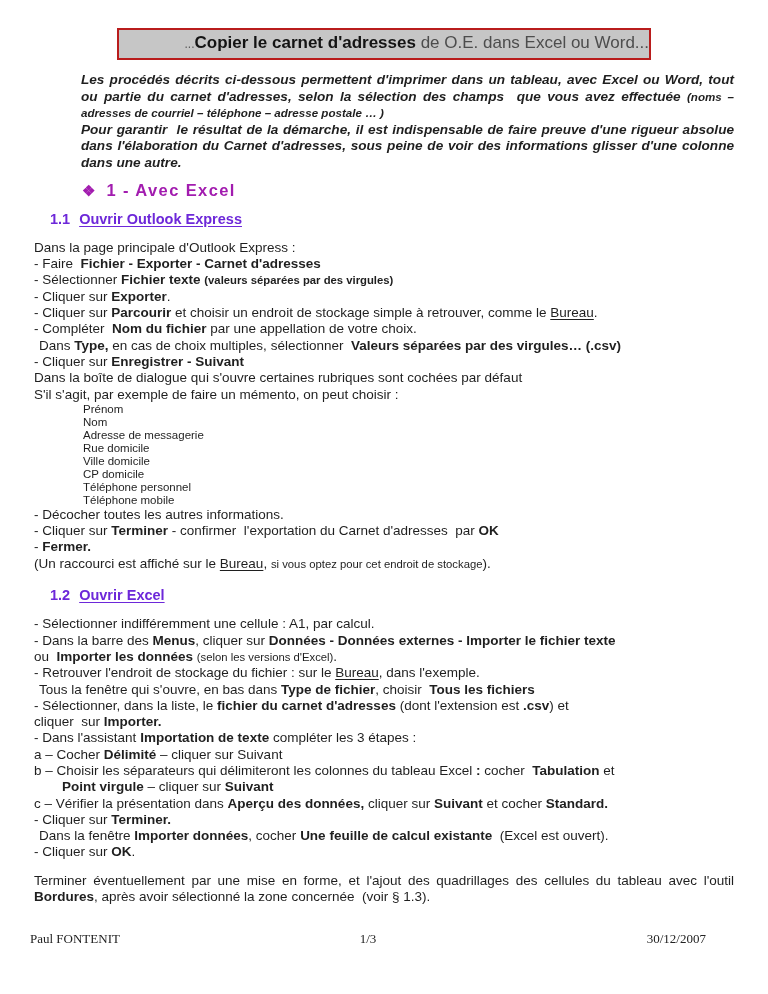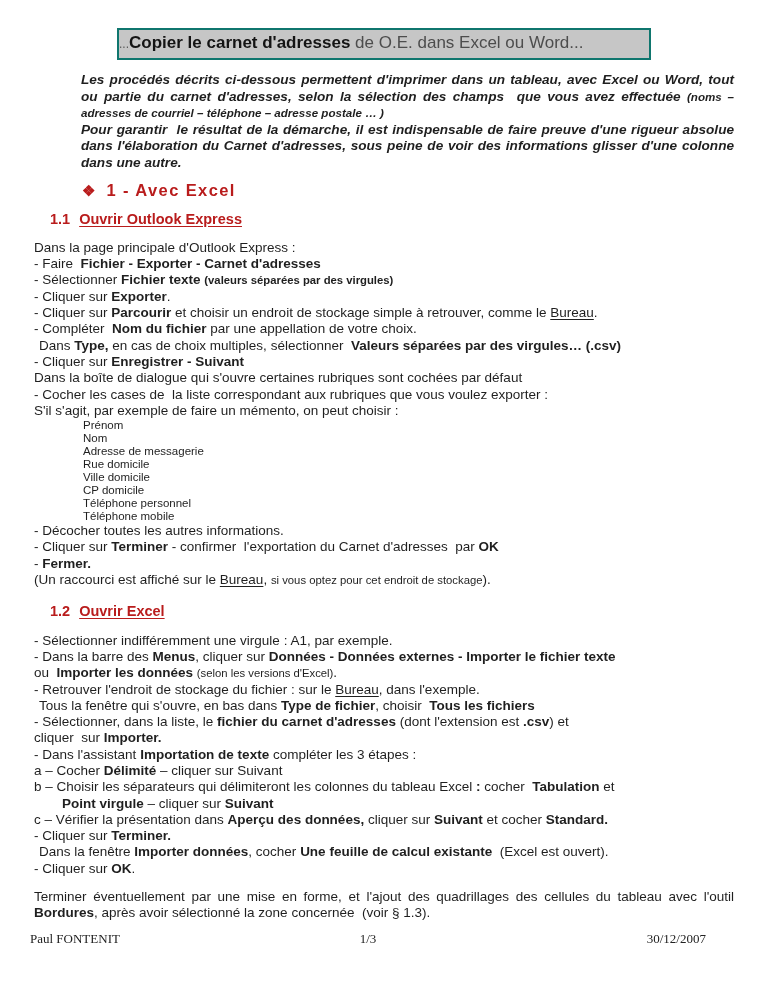--- a/index.html
+++ b/index.html
@@ -3,40 +3,40 @@
 <meta charset="utf-8">
 <style>
   html,body{margin:0;padding:0;background:#e9e9e9;}
   .page{
     width:768px;height:994px;background:#ffffff;margin:0 auto;position:relative;
     font-family:"Liberation Sans",sans-serif;color:#1f1f1f;overflow:hidden;
   }
   
   .title-box{
     margin:28px auto 4px;width:534px;box-sizing:border-box;
-    background:#c6c6c6;border:2px solid #0f766e;
-    text-align:left;font-size:17px;line-height:23px;padding:1px 0 2px;
+    background:#c6c6c6;border:2px solid #b91c1c;
+    text-align:right;font-size:17px;line-height:23px;padding:1px 0 2px;
     white-space:nowrap;
   }
   .t-lead{color:#5a5a5a;font-size:12px;}
   .t-main{font-weight:bold;color:#141414;}
   .t-tail{color:#4d4d4d;}
   
   .intro{
     margin:12px 34px 0 34px;text-align:justify;
     font-weight:bold;font-style:italic;font-size:13.6px;line-height:16.6px;
   }
   .intro .para{white-space:pre-wrap;margin-left:47px;}
   .intro .seg.sm{font-size:11.6px;}
   
-  .h1{margin:9px 0 0 82px;font-size:16.5px;font-weight:bold;letter-spacing:1.4px;color:#b91c1c;}
+  .h1{margin:9px 0 0 82px;font-size:16.5px;font-weight:bold;letter-spacing:1.4px;color:#a21caf;}
   .h1-bullet{margin-right:11px;letter-spacing:0;font-size:15px;}
   
   .content{margin:0 34px 0 34px;font-size:13.5px;line-height:16.3px;}
-  .h2{margin:11px 0 13px 16px;font-size:14.5px;font-weight:bold;color:#b91c1c;}
+  .h2{margin:11px 0 13px 16px;font-size:14.5px;font-weight:bold;color:#6d28d9;}
   .h2 + .line{margin-top:8px;}
   .h2-num{margin-right:9px;}
   .h2-title{text-decoration:underline;text-underline-offset:2px;}
   .line,.para{white-space:pre-wrap;}
   .line.ind{padding-left:5px;}
   .line.ind2{padding-left:28px;}
   .line.li{font-size:11.5px;line-height:13px;padding-left:49px;}
   .seg.b{font-weight:bold;}
   .seg.u{text-decoration:underline;text-underline-offset:2px;}
   .seg.sm{font-size:11.3px;}
@@ -71,36 +71,35 @@
       <div class="h2"><span class="h2-num">1.1</span><span class="h2-title">Ouvrir Outlook Express</span></div>
       <div class="line"><span class="seg">Dans la page principale d'Outlook Express :</span></div>
       <div class="line"><span class="seg">- Faire  </span><span class="seg b">Fichier - Exporter - Carnet d'adresses</span></div>
       <div class="line"><span class="seg">- Sélectionner </span><span class="seg b">Fichier texte </span><span class="seg b sm">(valeurs séparées par des virgules)</span></div>
       <div class="line"><span class="seg">- Cliquer sur </span><span class="seg b">Exporter</span><span class="seg">.</span></div>
       <div class="line"><span class="seg">- Cliquer sur </span><span class="seg b">Parcourir</span><span class="seg"> et choisir un endroit de stockage simple à retrouver, comme le </span><span class="seg u">Bureau</span><span class="seg">.</span></div>
       <div class="line"><span class="seg">- Compléter  </span><span class="seg b">Nom du fichier</span><span class="seg"> par une appellation de votre choix.</span></div>
       <div class="line ind"><span class="seg">Dans </span><span class="seg b">Type,</span><span class="seg"> en cas de choix multiples, sélectionner  </span><span class="seg b">Valeurs séparées par des virgules… (.csv)</span></div>
       <div class="line"><span class="seg">- Cliquer sur </span><span class="seg b">Enregistrer - Suivant</span></div>
       <div class="line"><span class="seg">Dans la boîte de dialogue qui s'ouvre certaines rubriques sont cochées par défaut</span></div>
-      <div class="line"><span class="seg">- Cocher les cases de  la liste correspondant aux rubriques que vous voulez exporter :</span></div>
       <div class="line"><span class="seg">S'il s'agit, par exemple de faire un mémento, on peut choisir :</span></div>
       <div class="line li"><span class="seg">Prénom</span></div>
       <div class="line li"><span class="seg">Nom</span></div>
       <div class="line li"><span class="seg">Adresse de messagerie</span></div>
       <div class="line li"><span class="seg">Rue domicile</span></div>
       <div class="line li"><span class="seg">Ville domicile</span></div>
       <div class="line li"><span class="seg">CP domicile</span></div>
       <div class="line li"><span class="seg">Téléphone personnel</span></div>
       <div class="line li"><span class="seg">Téléphone mobile</span></div>
       <div class="line"><span class="seg">- Décocher toutes les autres informations.</span></div>
       <div class="line"><span class="seg">- Cliquer sur </span><span class="seg b">Terminer</span><span class="seg"> - confirmer  l'exportation du Carnet d'adresses  par </span><span class="seg b">OK</span></div>
       <div class="line"><span class="seg">- </span><span class="seg b">Fermer.</span></div>
       <div class="line"><span class="seg">(Un raccourci est affiché sur le </span><span class="seg u">Bureau</span><span class="seg">, </span><span class="seg sm">si vous optez pour cet endroit de stockage</span><span class="seg">).</span></div>
       <div class="h2 mt-lg"><span class="h2-num">1.2</span><span class="h2-title">Ouvrir Excel</span></div>
-      <div class="line"><span class="seg">- Sélectionner indifféremment une virgule : A1, par exemple.</span></div>
+      <div class="line"><span class="seg">- Sélectionner indifféremment une cellule : A1, par calcul.</span></div>
       <div class="line"><span class="seg">- Dans la barre des </span><span class="seg b">Menus</span><span class="seg">, cliquer sur </span><span class="seg b">Données - Données externes - Importer le fichier texte</span></div>
       <div class="line"><span class="seg">ou  </span><span class="seg b">Importer les données </span><span class="seg sm">(selon les versions d'Excel)</span><span class="seg">.</span></div>
       <div class="line"><span class="seg">- Retrouver l'endroit de stockage du fichier : sur le </span><span class="seg u">Bureau</span><span class="seg">, dans l'exemple.</span></div>
       <div class="line ind"><span class="seg">Tous la fenêtre qui s'ouvre, en bas dans </span><span class="seg b">Type de fichier</span><span class="seg">, choisir  </span><span class="seg b">Tous les fichiers</span></div>
       <div class="line"><span class="seg">- Sélectionner, dans la liste, le </span><span class="seg b">fichier du carnet d'adresses</span><span class="seg"> (dont l'extension est </span><span class="seg b">.csv</span><span class="seg">) et</span></div>
       <div class="line"><span class="seg">cliquer  sur </span><span class="seg b">Importer.</span></div>
       <div class="line"><span class="seg">- Dans l'assistant </span><span class="seg b">Importation de texte</span><span class="seg"> compléter les 3 étapes :</span></div>
       <div class="line"><span class="seg">a – Cocher </span><span class="seg b">Délimité</span><span class="seg"> – cliquer sur Suivant</span></div>
       <div class="line"><span class="seg">b – Choisir les séparateurs qui délimiteront les colonnes du tableau Excel </span><span class="seg b">:</span><span class="seg"> cocher  </span><span class="seg b">Tabulation</span><span class="seg"> et</span></div>
       <div class="line ind2"><span class="seg b">Point virgule</span><span class="seg"> – cliquer sur </span><span class="seg b">Suivant</span></div>

